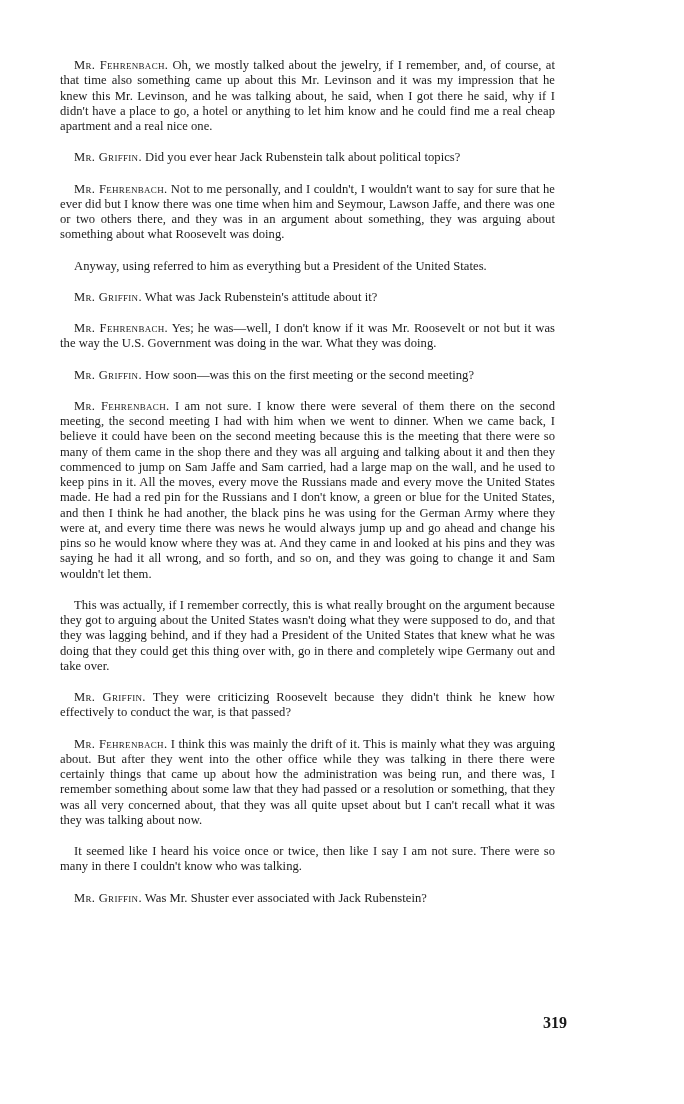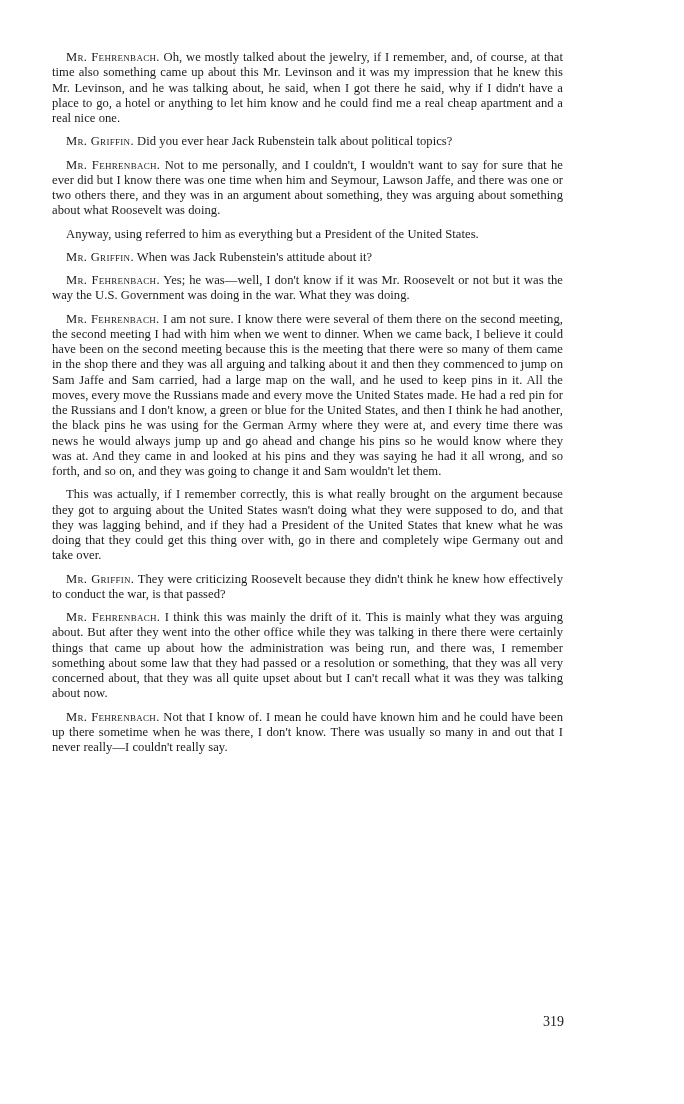--- a/index.html
+++ b/index.html
@@ -10,49 +10,51 @@
       top: 42px;
       width: 527px;
       font-family: "Liberation Serif", "DejaVu Serif", serif;
       font-size: 12.6px;
       line-height: 15.25px;
       color: #1a1a1a;
       text-align: justify;
       letter-spacing: 0.05px;
     }
     .page p {
-      margin: 8px;
+      margin: 16px;
       text-indent: 14px;
       hyphens: manual;
     }
     .speaker {
       font-variant: small-caps;
       letter-spacing: 0.3px;
     }
     .page-number {
       position: absolute;
       left: 543px;
       top: 1014px;
       font-family: "Liberation Serif", "DejaVu Serif", serif;
-      font-weight: normal;
-      font-size: 14px;
+      font-weight: bold;
+      font-size: 16px;
       color: #1a1a1a;
     }
   </style>
 </head>
 <body>
 
 <div class="page">
   <p><span class="speaker">Mr. Fehrenbach.</span><span> Oh, we mostly talked about the jewelry, if I remember, and, of course, at that time also something came up about this Mr. Levinson and it was my impression that he knew this Mr. Levinson, and he was talking about, he said, when I got there he said, why if I didn't have a place to go, a hotel or anything to let him know and he could find me a real cheap apartment and a real nice one.</span></p>
   <p><span class="speaker">Mr. Griffin.</span><span> Did you ever hear Jack Rubenstein talk about political topics?</span></p>
   <p><span class="speaker">Mr. Fehrenbach.</span><span> Not to me personally, and I couldn't, I wouldn't want to say for sure that he ever did but I know there was one time when him and Seymour, Lawson Jaffe, and there was one or two others there, and they was in an argument about something, they was arguing about something about what Roosevelt was doing.</span></p>
   <p><span class="speaker"></span><span>Anyway, using referred to him as everything but a President of the United States.</span></p>
-  <p><span class="speaker">Mr. Griffin.</span><span> When was Jack Rubenstein's attitude about it?</span></p>
+  <p><span class="speaker">Mr. Griffin.</span><span> What was Jack Rubenstein's attitude about it?</span></p>
   <p><span class="speaker">Mr. Fehrenbach.</span><span> Yes; he was—well, I don't know if it was Mr. Roosevelt or not but it was the way the U.S. Government was doing in the war.  What they was doing.</span></p>
+  <p><span class="speaker">Mr. Griffin.</span><span> How soon—was this on the first meeting or the second meeting?</span></p>
   <p><span class="speaker">Mr. Fehrenbach.</span><span> I am not sure.  I know there were several of them there on the second meeting, the second meeting I had with him when we went to dinner.  When we came back, I believe it could have been on the second meeting because this is the meeting that there were so many of them came in the shop there and they was all arguing and talking about it and then they commenced to jump on Sam Jaffe and Sam carried, had a large map on the wall, and he used to keep pins in it.  All the moves, every move the Russians made and every move the United States made.  He had a red pin for the Russians and I don't know, a green or blue for the United States, and then I think he had another, the black pins he was using for the German Army where they were at, and every time there was news he would always jump up and go ahead and change his pins so he would know where they was at.  And they came in and looked at his pins and they was saying he had it all wrong, and so forth, and so on, and they was going to change it and Sam wouldn't let them.</span></p>
   <p><span class="speaker"></span><span>This was actually, if I remember correctly, this is what really brought on the argument because they got to arguing about the United States wasn't doing what they were supposed to do, and that they was lagging behind, and if they had a President of the United States that knew what he was doing that they could get this thing over with, go in there and completely wipe Germany out and take over.</span></p>
   <p><span class="speaker">Mr. Griffin.</span><span> They were criticizing Roosevelt because they didn't think he knew how effectively to conduct the war, is that passed?</span></p>
   <p><span class="speaker">Mr. Fehrenbach.</span><span> I think this was mainly the drift of it.  This is mainly what they was arguing about.  But after they went into the other office while they was talking in there there were certainly things that came up about how the administration was being run, and there was, I remember something about some law that they had passed or a resolution or something, that they was all very concerned about, that they was all quite upset about but I can't recall what it was they was talking about now.</span></p>
-  <p><span class="speaker">Mr. Fehrenbach.</span><span> Not that I know of.  I mean he could have known him and he could have been up there sometime when he was there, I don't know.  There was usually so many in and out that I never really—I couldn't really say.</span></p>
+  <p><span class="speaker"></span><span>It seemed like I heard his voice once or twice, then like I say I am not sure. There were so many in there I couldn't know who was talking.</span></p>
+  <p><span class="speaker">Mr. Griffin.</span><span> Was Mr. Shuster ever associated with Jack Rubenstein?</span></p>
   <p><span class="speaker"></span><span></span></p>
 </div>
 
 <div class="page-number">319</div>
 
 </body></html>

